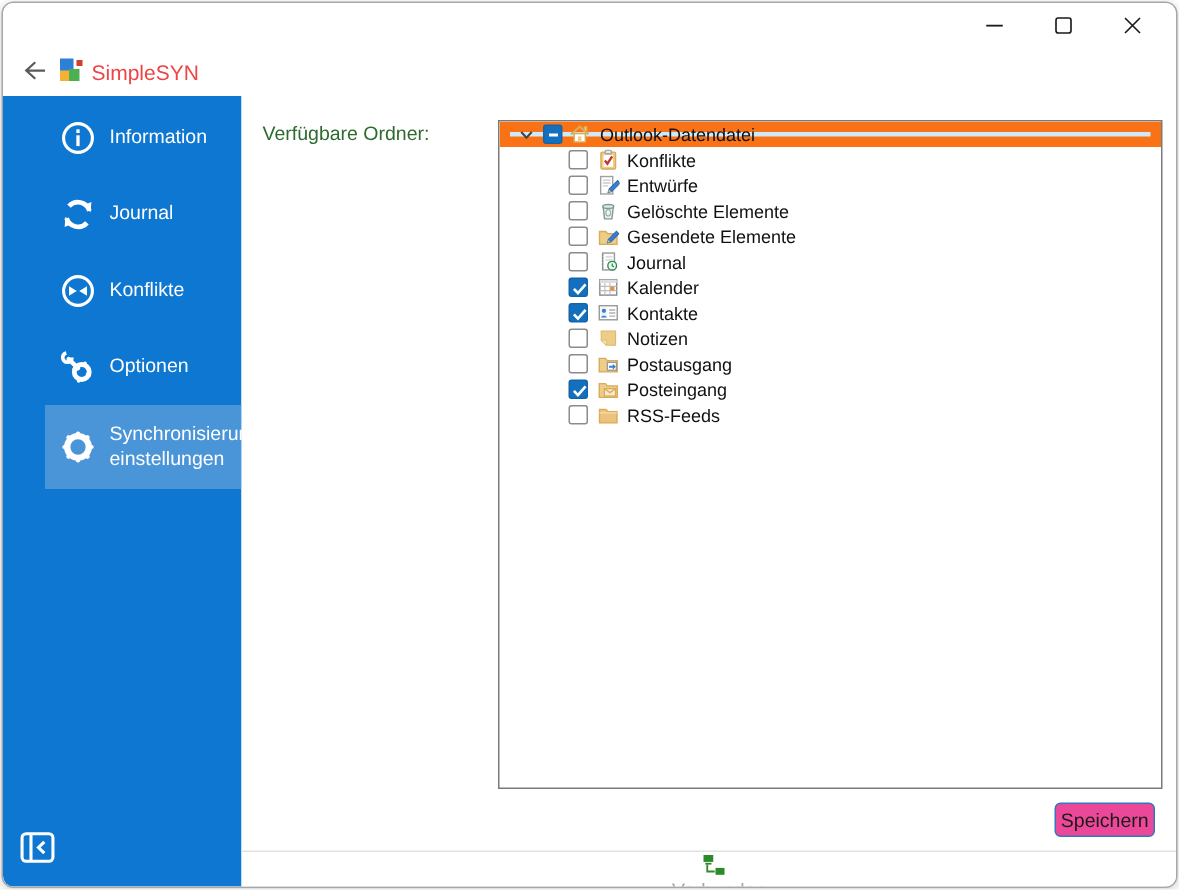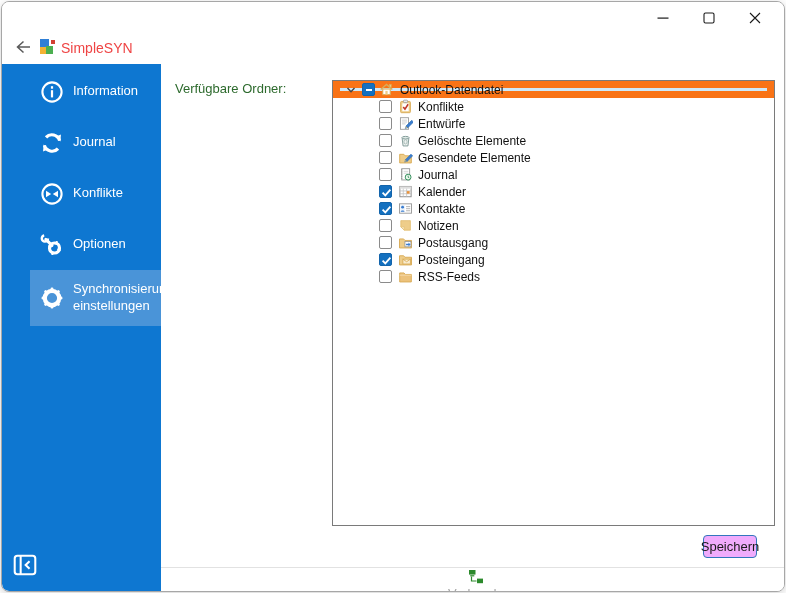--- a/index.html
+++ b/index.html
@@ -40,22 +40,22 @@
   .chev{ width:12px; height:12px; margin-right:5px; flex:none; }
   .cbx{ width:13px; height:13px; border:1px solid #8b8b8b; border-radius:2px; background:#fff;
         margin-right:6px; flex:none; position:relative; }
   .tree-row.root .cbx{ margin-right:4px; }
   .cbx.checked, .cbx.indet{ background:#1470bf; border-color:#1364ab; }
   .cbx.indet::after{ content:""; position:absolute; left:2.5px; top:5px; width:6px; height:2px; background:#fff; }
   .cbx.checked svg{ position:absolute; left:0; top:0; }
   .t-ic{ width:15px; height:15px; margin-right:5px; flex:none; }
   .tree-row.root .t-ic{ margin-right:6px; }
   .save-btn{
-    position:absolute; left:542px; top:471px; width:54px; height:23px;
-    background:#f0abfc; border:1px solid #3376bd; border-radius:4px;
+    position:absolute; left:542px; top:471px; width:67px; height:23px;
+    background:#ec4899; border:1px solid #3376bd; border-radius:4px;
     font-size:13px; color:#1a1a1a; font-family:"Liberation Sans",sans-serif; cursor:pointer;
     display:flex; align-items:center; justify-content:center;
   }
   .status-divider{ position:absolute; left:0; right:0; top:503px; height:1px; background:#e2e2e2; }
   .status-bar{ position:absolute; left:0; right:0; top:504px; bottom:0; display:flex; align-items:center; padding-left:14px;flex-direction:column; }
   .status-ic{ width:18px; height:18px; margin-right:7px; flex:none; }
   .status-lbl{ font-size:13px; color:#a6a6a6; }
 </style>
 </head>
 <body>

